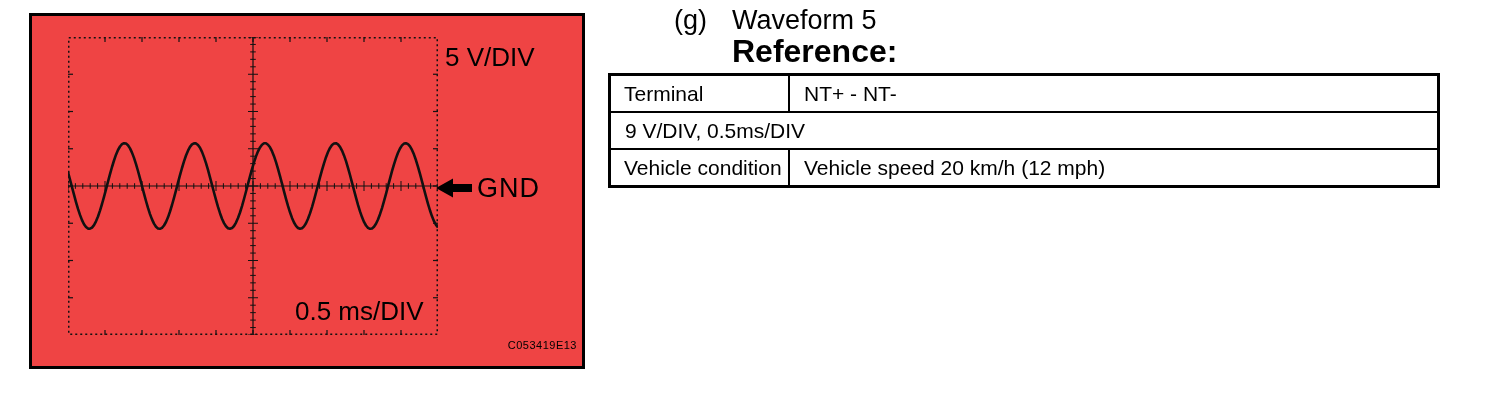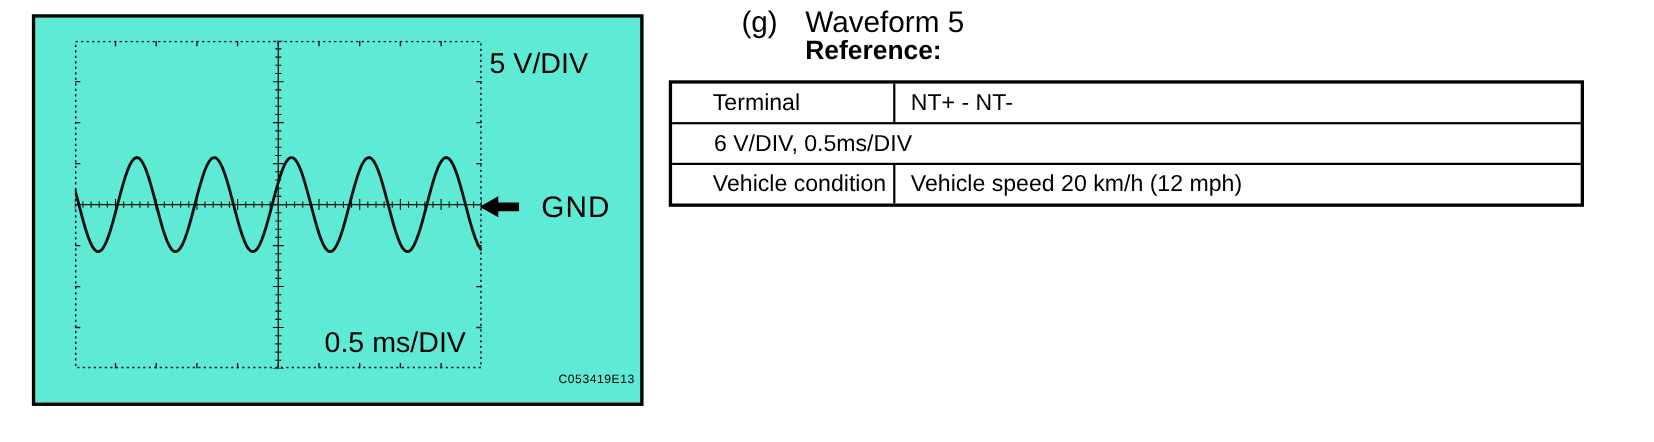--- a/index.html
+++ b/index.html
@@ -9,30 +9,30 @@
     background:#fff;
     font-family:"Liberation Sans", sans-serif;
     color:#000;
     overflow:hidden;
   }
   
   .figure-box{
     position:absolute;left:29px;top:13px;
     width:550px;height:350px;
     border:3px solid #000;
-    background:#5eead4;
+    background:#ef4444;
   }
   .scope-svg{position:absolute;left:36px;top:21px;}
   .vdiv-label{
     position:absolute;left:413px;top:27px;
     font-size:26px;line-height:1.1;white-space:nowrap;
   }
   .gnd-group{
     position:absolute;left:404px;top:158px;
-    display:flex;align-items:center;gap:20px;
+    display:flex;align-items:center;gap:5px;
   }
   .gnd-label{font-size:27px;line-height:1.05;letter-spacing:1px;}
   .msdiv-label{
     position:absolute;left:243px;top:281px;
     font-size:26px;line-height:1.1;white-space:nowrap;margin-left:20px;
   }
   .fig-code{
     position:absolute;right:5px;top:323px;
     font-size:11px;letter-spacing:0.5px;
   }
@@ -41,29 +41,29 @@
   .item-index{
     position:absolute;left:674px;top:6px;
     font-size:27px;line-height:1.1;
   }
   .item-title{
     position:absolute;left:732px;top:6px;
     font-size:27px;line-height:1.1;white-space:nowrap;
   }
   .reference-label{
     position:absolute;left:732px;top:34px;
-    font-size:24px;line-height:1.1;font-weight:bold;
+    font-size:32px;line-height:1.1;font-weight:bold;
   }
   .ref-table{
     position:absolute;left:608px;top:73px;
     width:826px;
     border:3px solid #000;
     background:#fff;
   }
-  .ref-row{display:flex;height:35px;border-top:2px solid #000;padding-left:24px;}
+  .ref-row{display:flex;height:35px;border-top:2px solid #000;}
   .ref-row:first-child{border-top:none;}
   .ref-cell-label{
     width:164px;border-right:2px solid #000;
     padding-left:13px;display:flex;align-items:center;
     font-size:21px;white-space:nowrap;
   }
   .ref-cell-value{
     flex:1;padding-left:14px;display:flex;align-items:center;
     font-size:21px;white-space:nowrap;text-align:right;
   }
@@ -224,21 +224,21 @@
     <span class="item-title">Waveform 5</span>
     <span class="reference-label">Reference:</span>
   </div>
 
   <div class="ref-table">
     <div class="ref-row">
       <div class="ref-cell-label">Terminal</div>
       <div class="ref-cell-value">NT+ - NT-</div>
     </div>
     <div class="ref-row">
-      <div class="ref-cell-value">6 V/DIV, 0.5ms/DIV</div>
+      <div class="ref-cell-value">9 V/DIV, 0.5ms/DIV</div>
     </div>
     <div class="ref-row">
       <div class="ref-cell-label">Vehicle condition</div>
       <div class="ref-cell-value">Vehicle speed 20 km/h (12 mph)</div>
     </div>
   </div>
 
 </div>
 
 </body></html>

